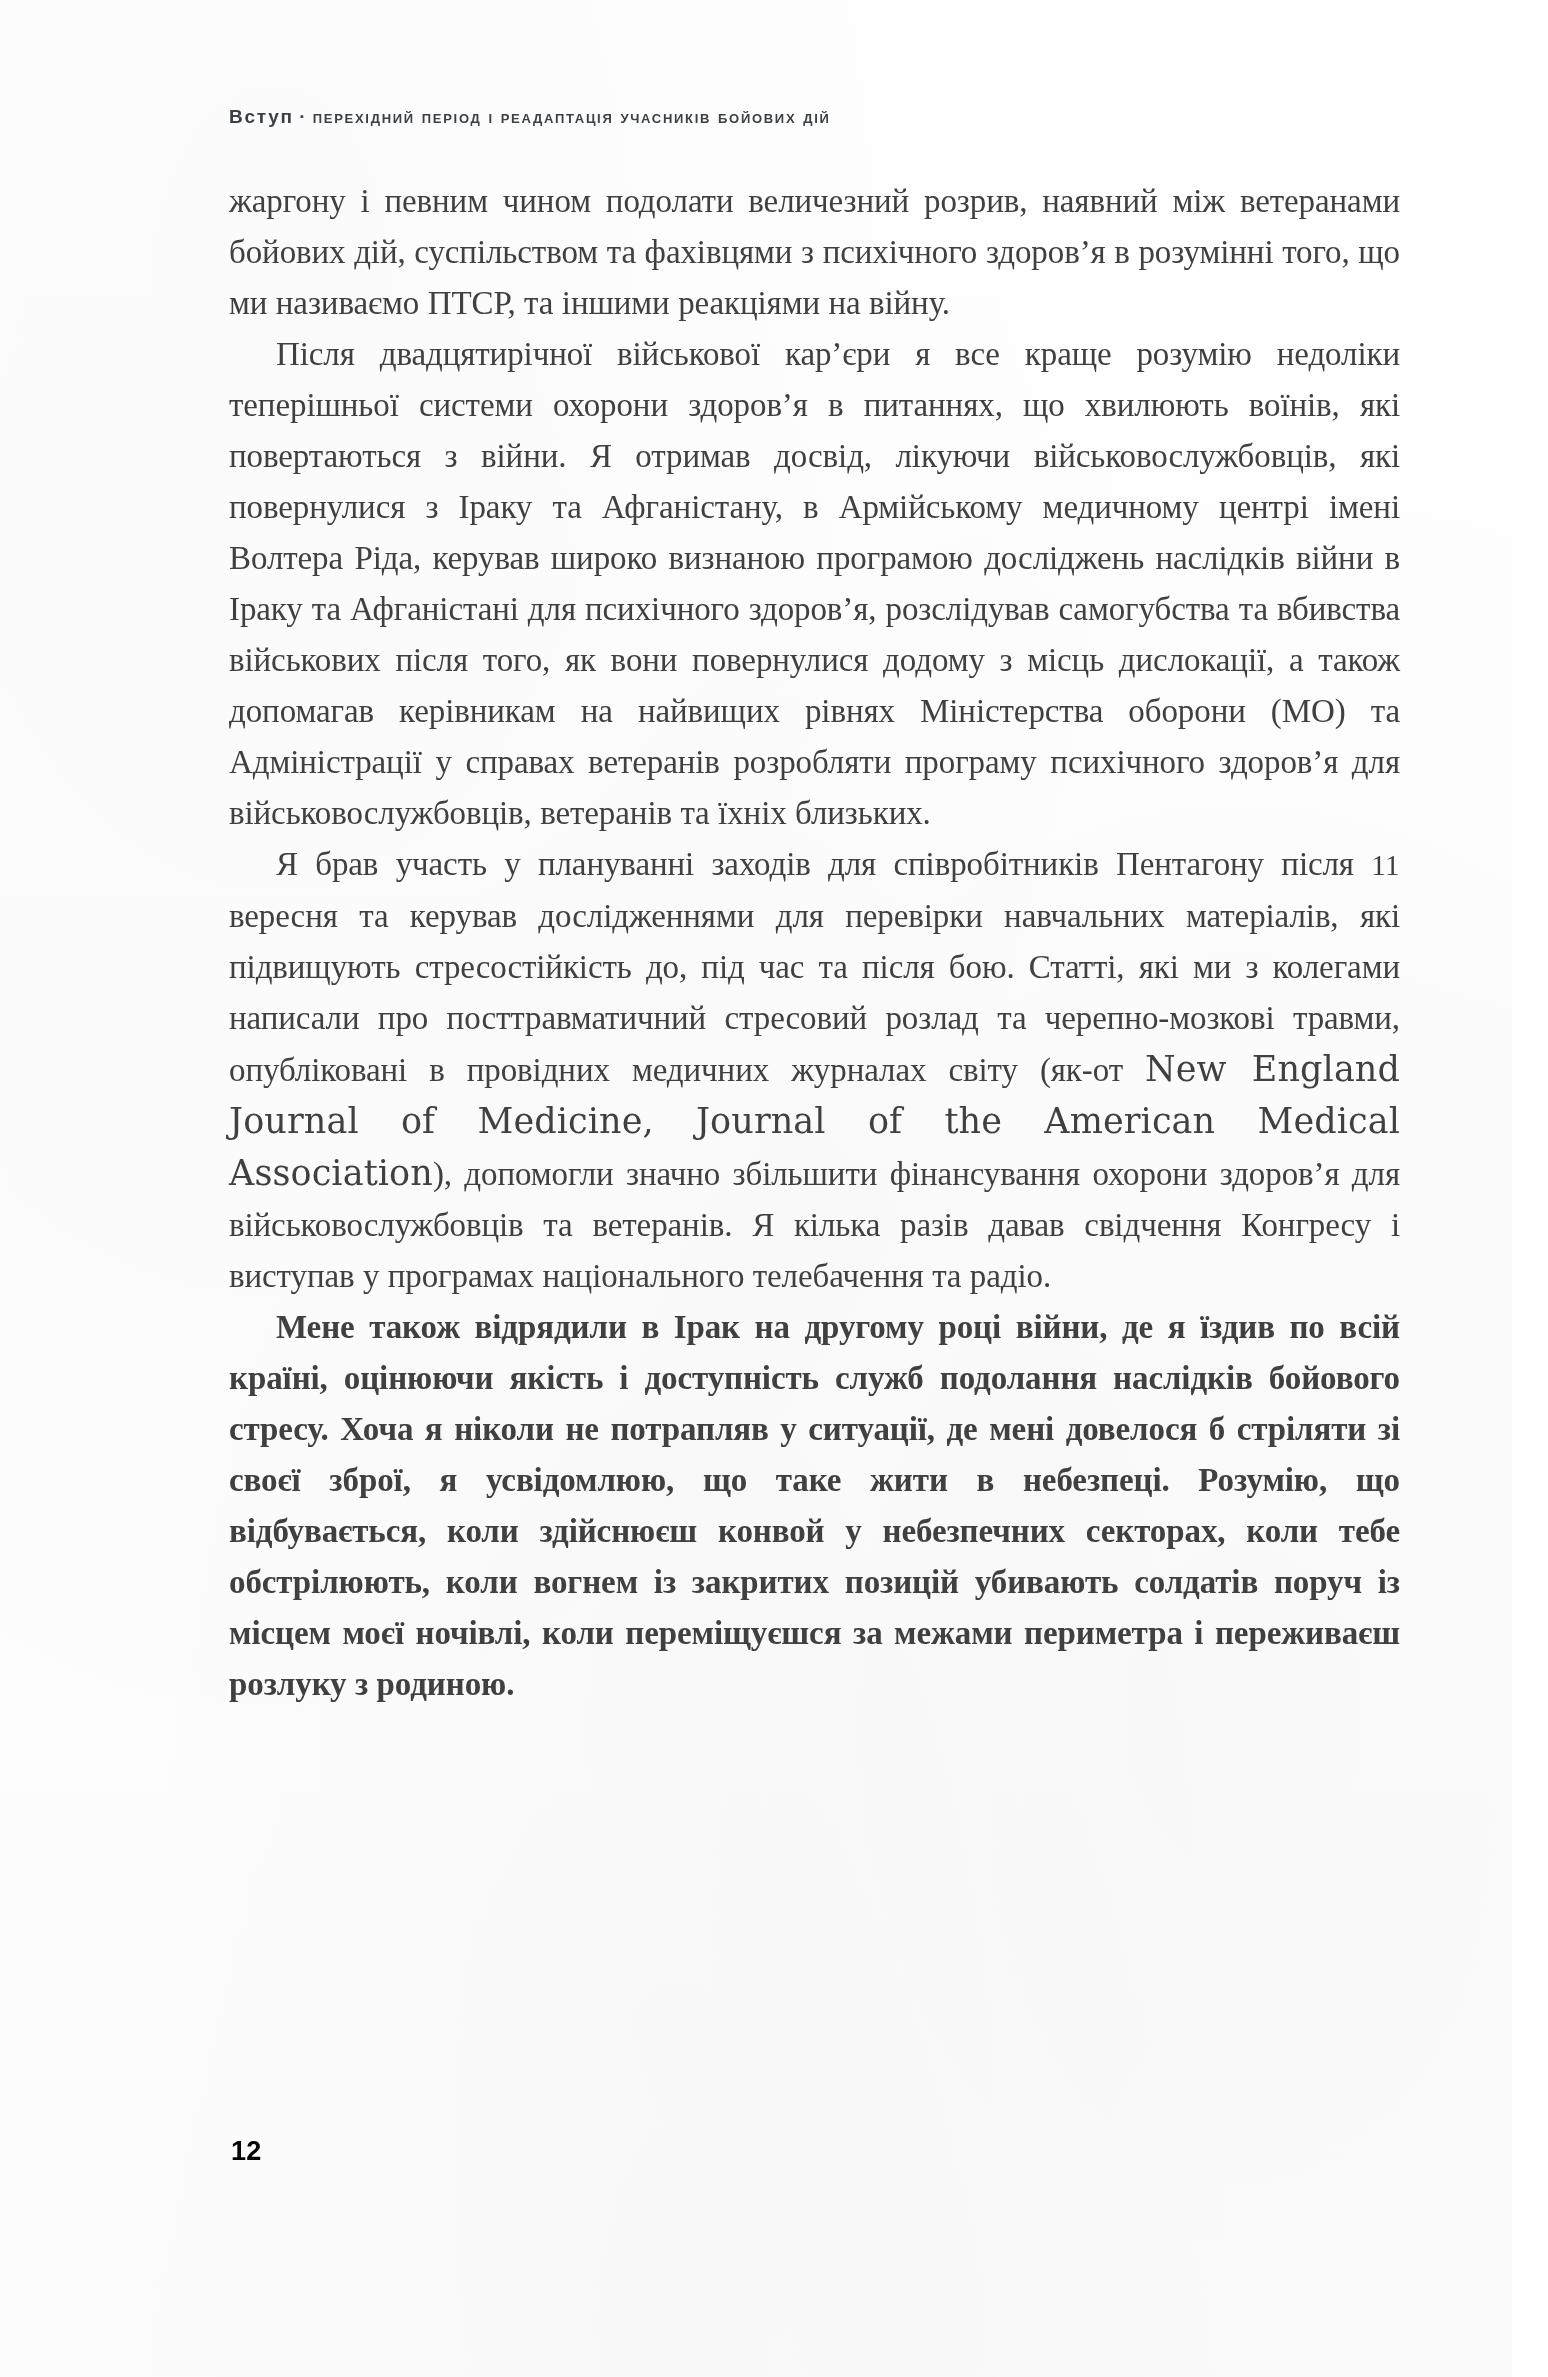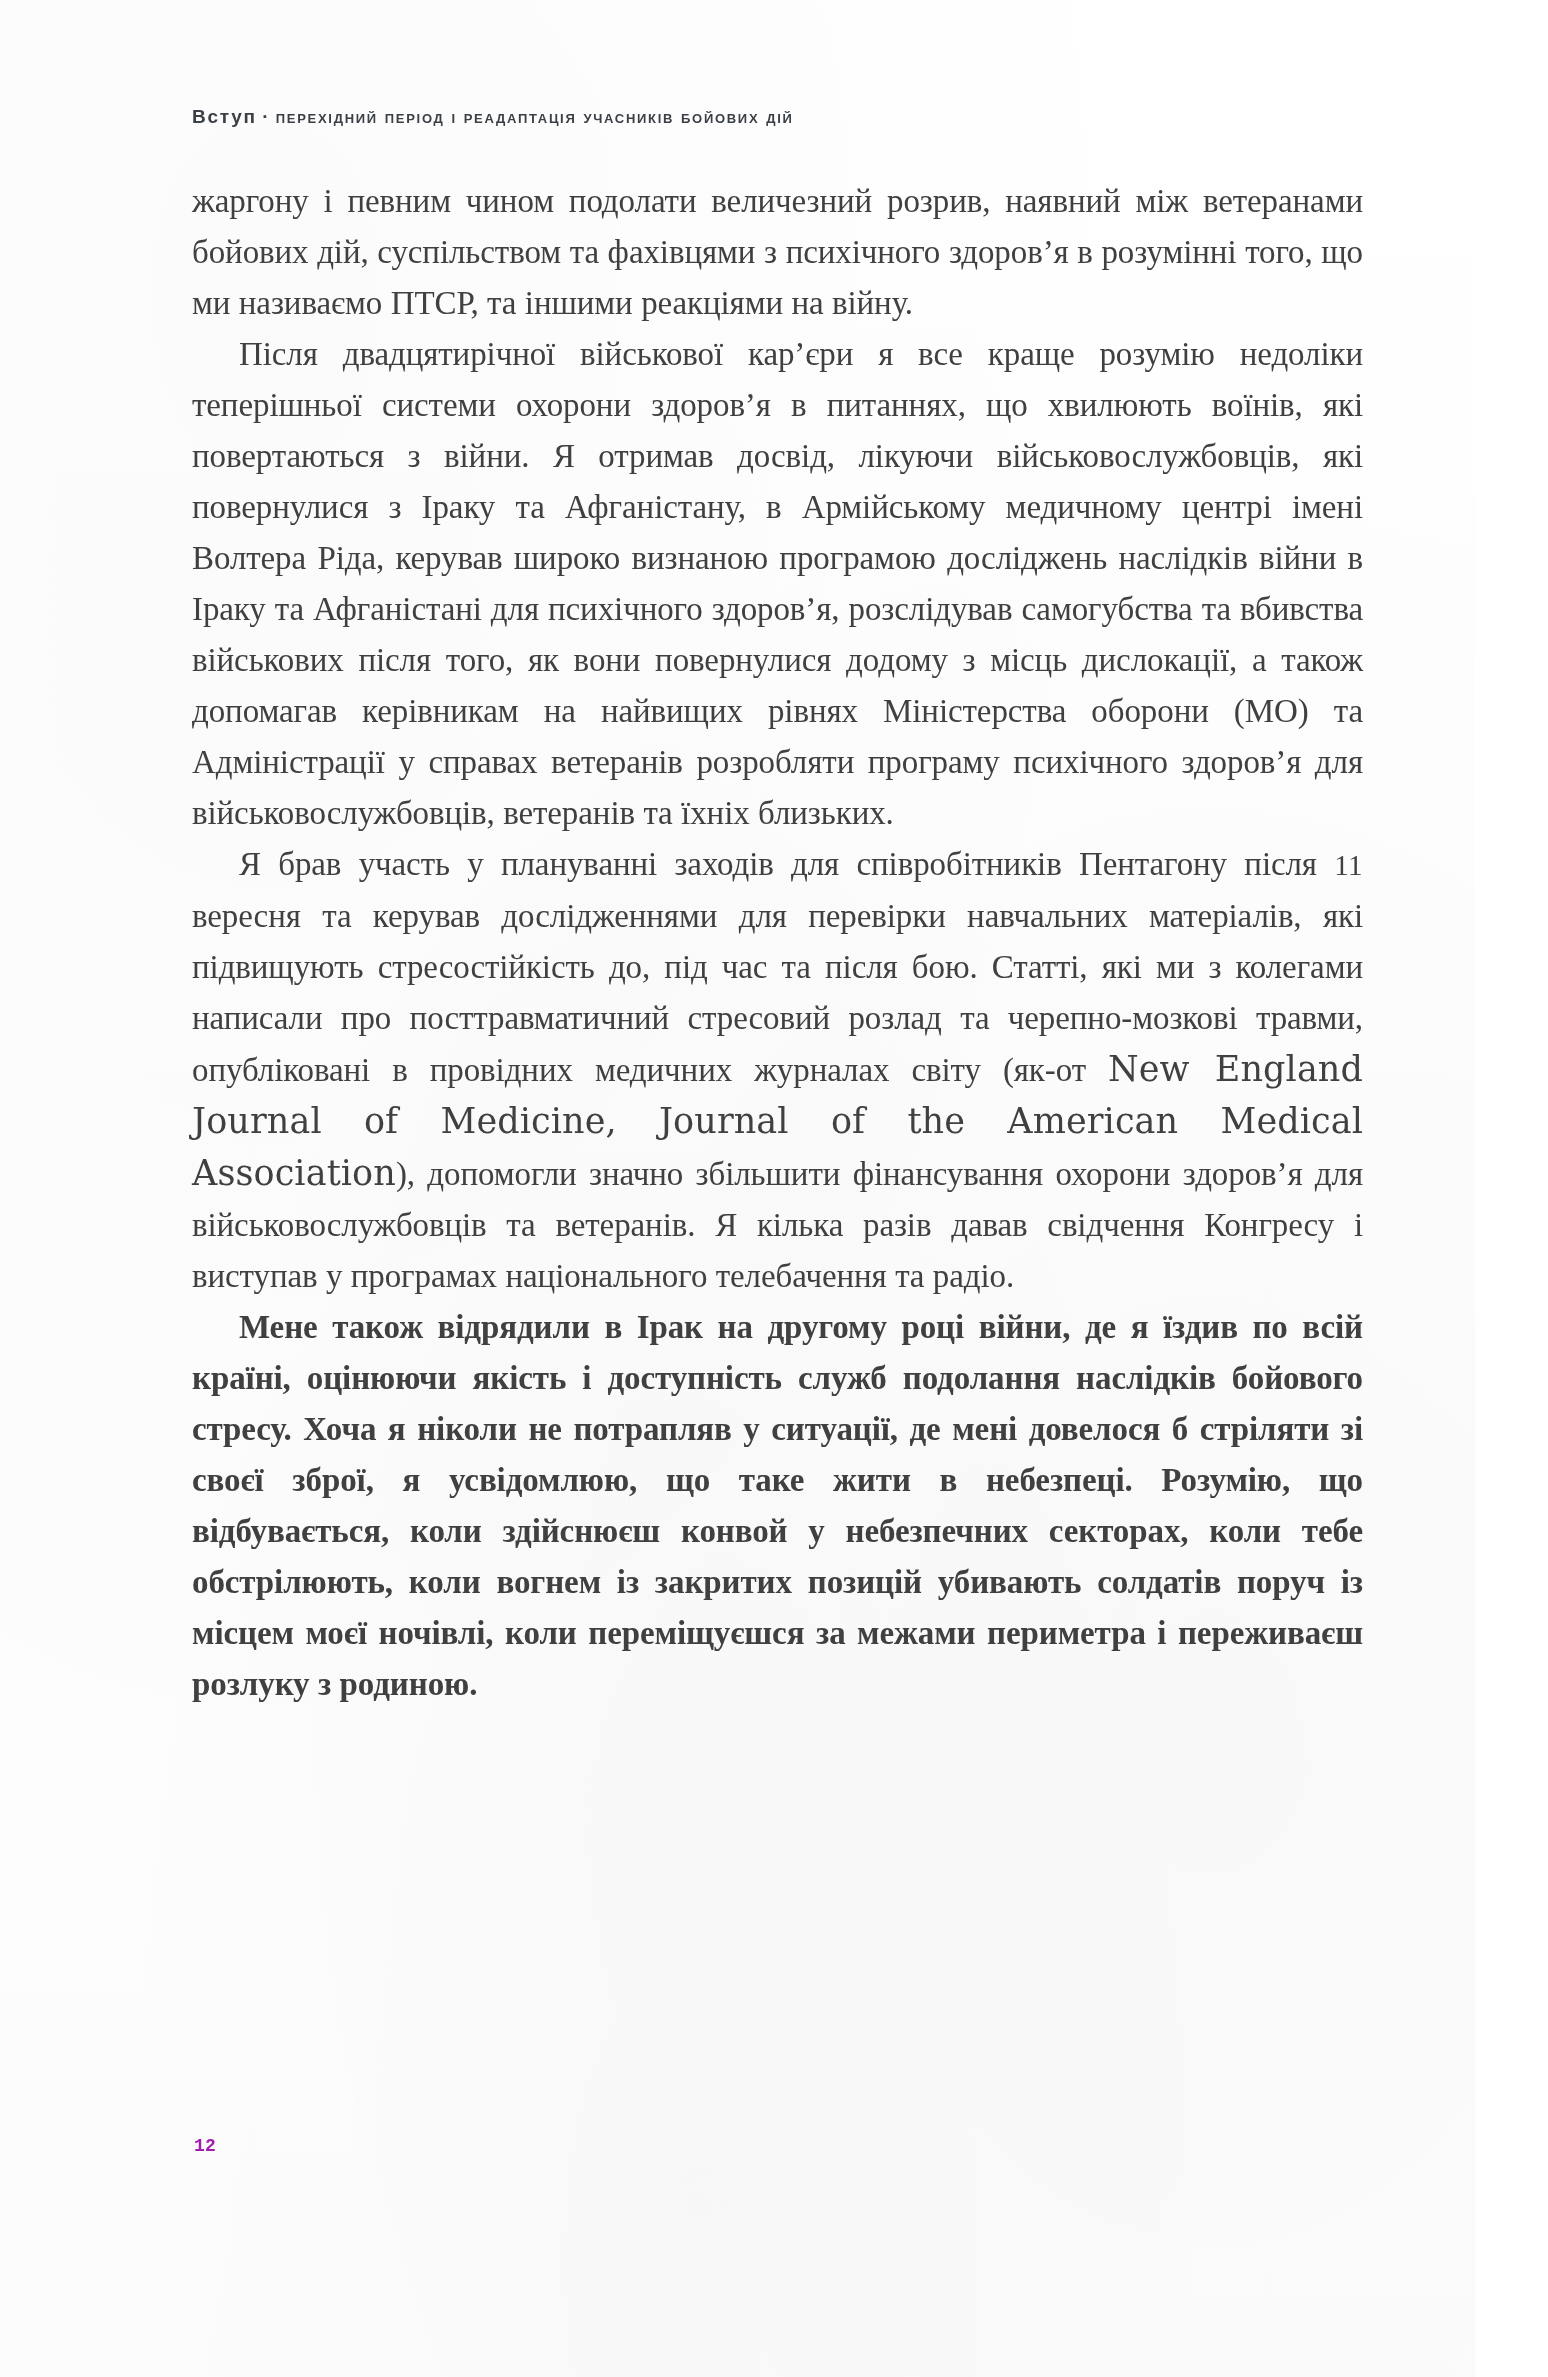--- a/index.html
+++ b/index.html
@@ -10,20 +10,21 @@
   }
 
   .page {
     position: relative;
     width: 1475px;
     height: 2377px;
     background: #fefefe;
     overflow: hidden;
     font-family: "Liberation Serif", "DejaVu Serif", serif;
     color: #15171a;
+    padding-left: 37px;
   }
 
   
   .page::before {
     content: "";
     position: absolute;
     inset: 0;
     background:
       radial-gradient(ellipse at 18% 12%, rgba(0,0,0,0.016) 0%, rgba(0,0,0,0) 55%),
       radial-gradient(ellipse at 82% 72%, rgba(0,0,0,0.014) 0%, rgba(0,0,0,0) 60%),
@@ -102,24 +103,24 @@
     font-variant-numeric: oldstyle-nums;
     font-size: 29px;
     letter-spacing: 0.4px;
   }
 
   
   .folio {
     position: absolute;
     left: 194px;
     top: 2136px;
-    font-family: Liberation Mono, monospace;
-    font-size: 18px;
+    font-family: Liberation Sans, sans-serif;
+    font-size: 27px;
     font-weight: 700;
-    color: #a21caf;
+    color: #000000;
     letter-spacing: 0.3px;
   }
 </style>
 </head>
 <body>
 
 <div class="page">
   <div class="content">
 
     <div class="running-header">

